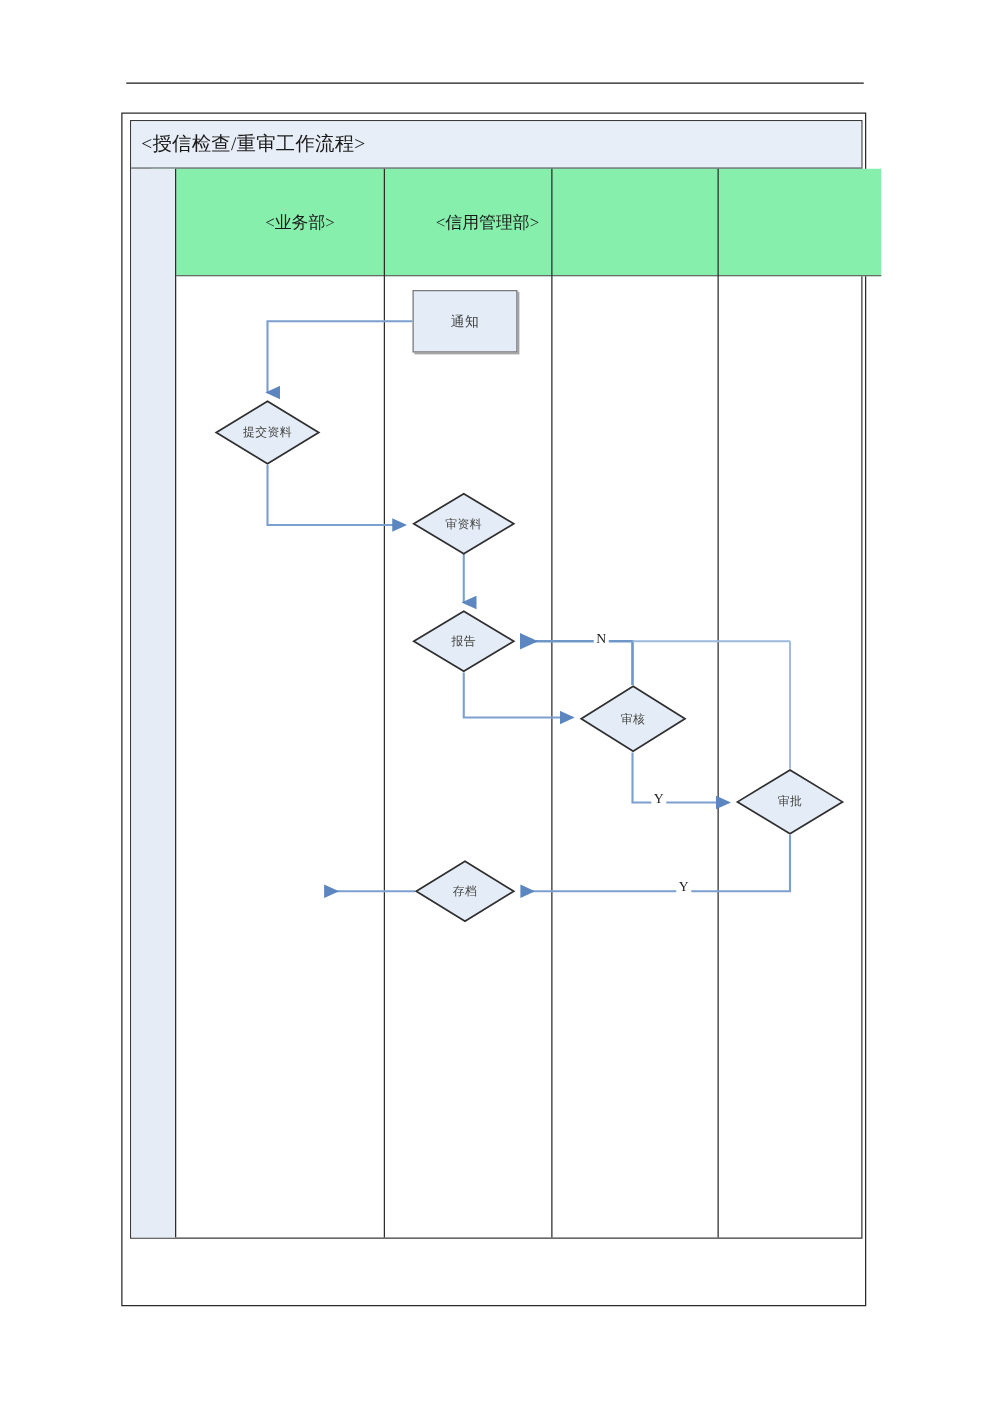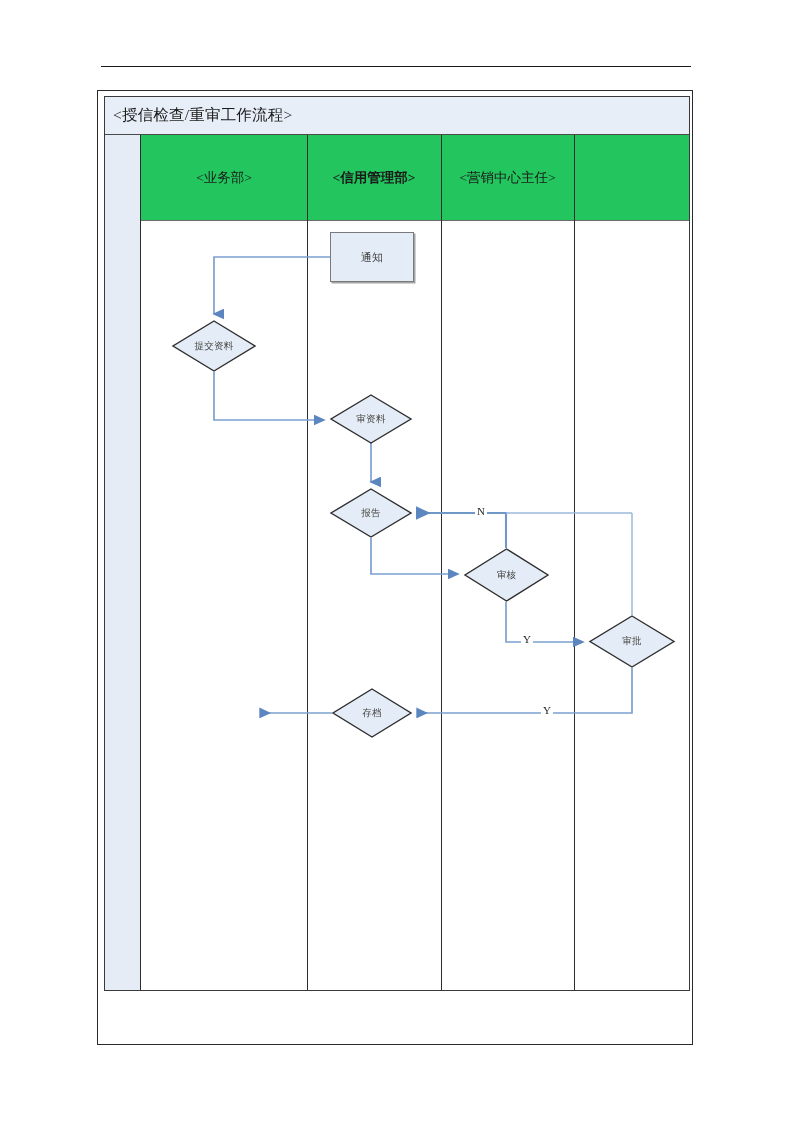--- a/index.html
+++ b/index.html
@@ -66,25 +66,25 @@
   .title-row .title-text {
     font-size: 15.5px;
     color: #1a1a1a;
     padding-left: 8px;
     letter-spacing: 0.2px;
     white-space: nowrap;
   }
   
   .lane-header {
     position: absolute;
-    left: 0;
+    left: 16px;
     top: 38px;
     width: 100%;
     height: 86px;
-    background: #22c55e;
+    background: #86efac;
     border-bottom: 1.3px solid #6b6b6b;
     box-sizing: border-box;
   }
   .lane-header-cell {
     position: absolute;
     top: 0;
     height: 100%;
     display: flex;
     align-items: center;
     justify-content: center;
@@ -185,22 +185,21 @@
   <div class="outer-frame"></div>
 
   <div class="table-frame">
 
     <div class="title-row">
       <span class="title-text">&lt;授信检查/重审工作流程&gt;</span>
     </div>
 
     <div class="lane-header">
       <div class="lane-header-cell" style="left:36px;  width:166px;">&lt;业务部&gt;</div>
-      <div class="lane-header-cell" style="left:202px; width:134px;font-weight:bold;">&lt;信用管理部&gt;</div>
-      <div class="lane-header-cell" style="left:336px; width:133px;">&lt;营销中心主任&gt;</div>
+      <div class="lane-header-cell" style="left:202px; width:134px;">&lt;信用管理部&gt;</div>
     </div>
 
     <div class="narrow-col"></div>
 
     <div class="lane-divider" style="left:202px; bottom:0;"></div>
     <div class="lane-divider thick" style="left:336px; bottom:0;"></div>
     <div class="lane-divider" style="left:469px; bottom:0;"></div>
 
   </div>
 

